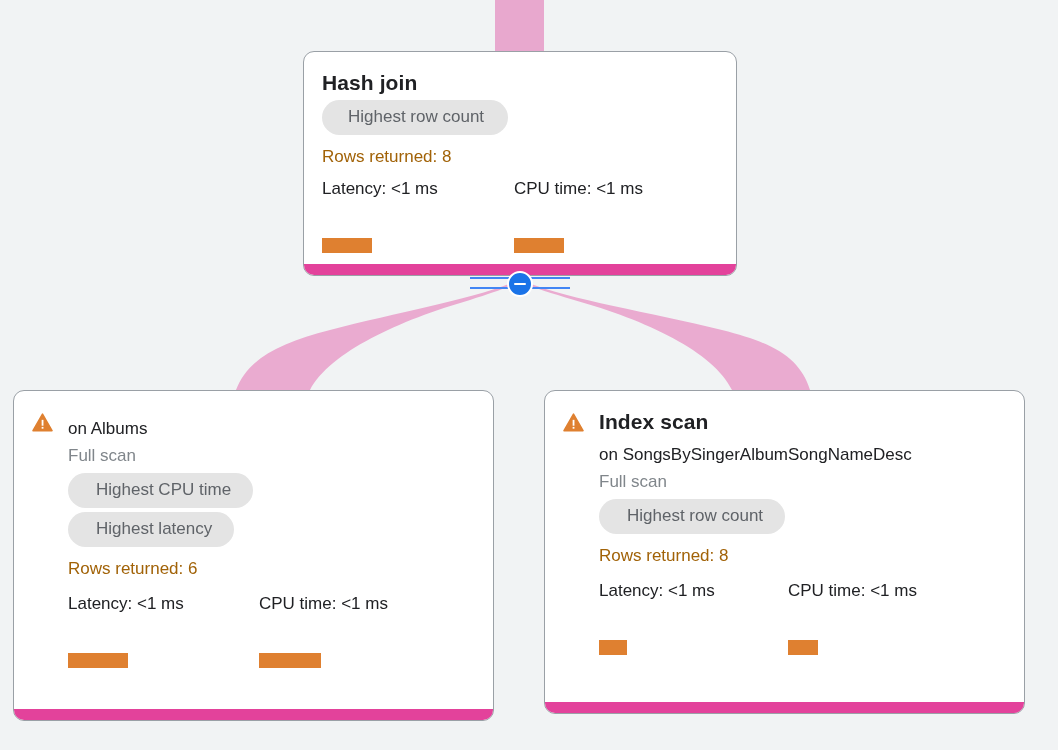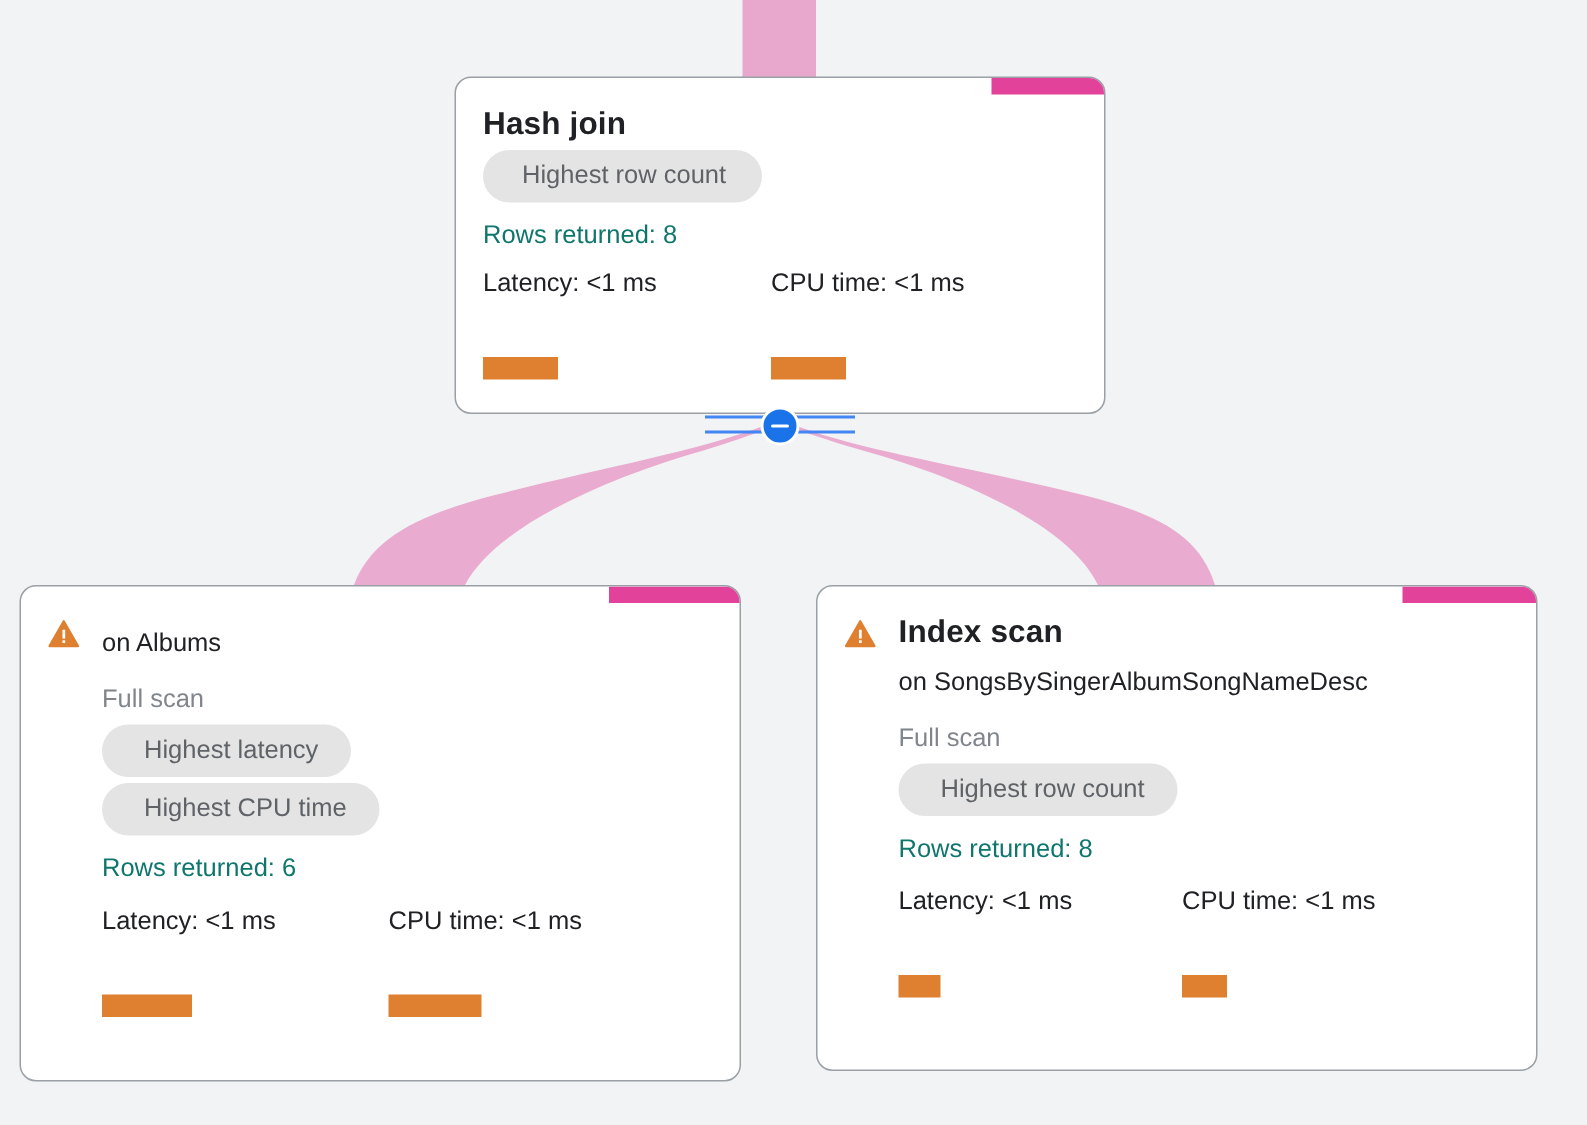--- a/index.html
+++ b/index.html
@@ -34,21 +34,21 @@
 
   
   .node {
     position: absolute;
     box-sizing: border-box;
     background: #ffffff;
     border: 1.5px solid #9aa0a6;
     border-radius: 11px;
     overflow: hidden;
     display: flex;
-    flex-direction: row;
+    flex-direction: column;
   }
   .node-body {
     flex: 1 1 auto;
     padding: 18px 18px 10px 18px;
     display: flex;
     flex-direction: column;
   }
   .node-accent {
     flex: 0 0 auto;
     height: 11px;
@@ -84,21 +84,21 @@
     font-size: 17px;
     color: #202124;
     line-height: 23px;
     margin-top: 8px;
     white-space: nowrap;
   }
   .node-sub2 {
     font-size: 17px;
     color: #80868b;
     line-height: 23px;
-    margin-top: 14px;
+    margin-top: 4px;
   }
 
   .chips {
     margin-top: 6px;
     display: flex;
     flex-direction: column;
     align-items: flex-start;
     gap: 4px;
     text-align: center;
   }
@@ -107,21 +107,21 @@
     color: #5f6368;
     font-size: 17px;
     line-height: 20px;
     padding: 7px 22px 8px 28px;
     border-radius: 18px;
     white-space: nowrap;
   }
 
   .rows-line {
     font-size: 17px;
-    color: #0f766e;
+    color: #a16207;
     line-height: 23px;
     margin-top: 10px;
     white-space: nowrap;
   }
 
   .metrics {
     margin-top: 13px;
     display: flex;
   }
   .metric { display: flex; flex-direction: column; gap: 33px; }
@@ -276,22 +276,22 @@
           <svg class="warn-icon" viewBox="0 0 22 20">
             <path d="M11 1.2 L21 18.6 L1 18.6 Z" fill="#df8030" stroke="#df8030" stroke-width="1.6" stroke-linejoin="round"></path>
             <rect x="10.1" y="7.2" width="1.9" height="6.2" fill="#ffffff"></rect>
             <rect x="10.1" y="14.6" width="1.9" height="1.9" fill="#ffffff"></rect>
           </svg>
         </div>
         <div class="head-text">
           <div class="node-sub">on Albums</div>
           <div class="node-sub2">Full scan</div>
           <div class="chips">
+            <div class="chip">Highest CPU time</div>
             <div class="chip">Highest latency</div>
-            <div class="chip">Highest CPU time</div>
           </div>
           <div class="rows-line">Rows returned: 6</div>
           <div class="metrics">
             <div class="metric m-latency">
               <div class="metric-label">Latency: &lt;1 ms</div>
               <div class="metric-bar"></div>
             </div>
             <div class="metric m-cpu">
               <div class="metric-label">CPU time: &lt;1 ms</div>
               <div class="metric-bar"></div>

